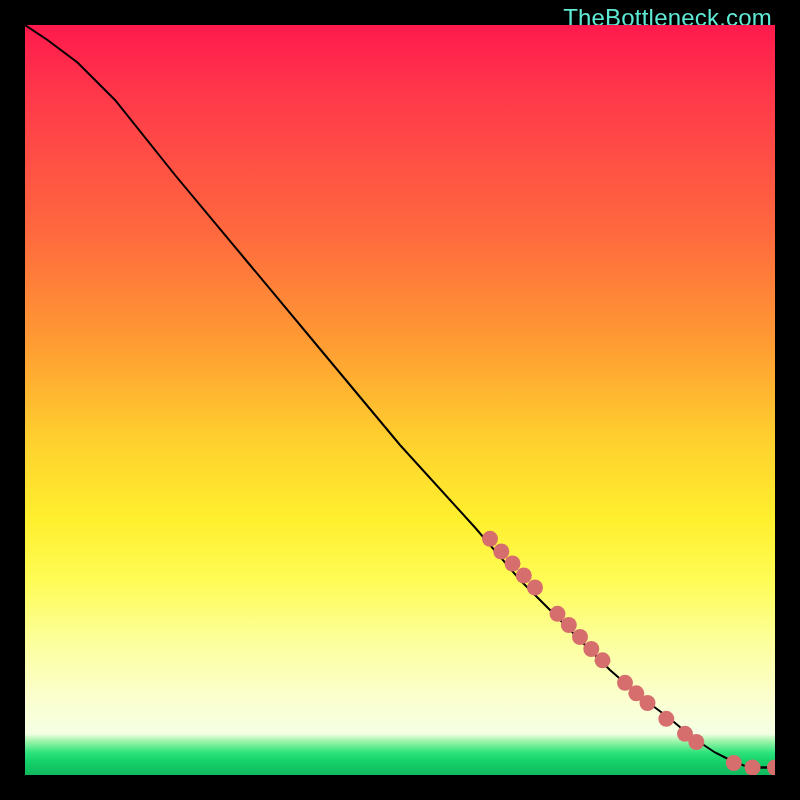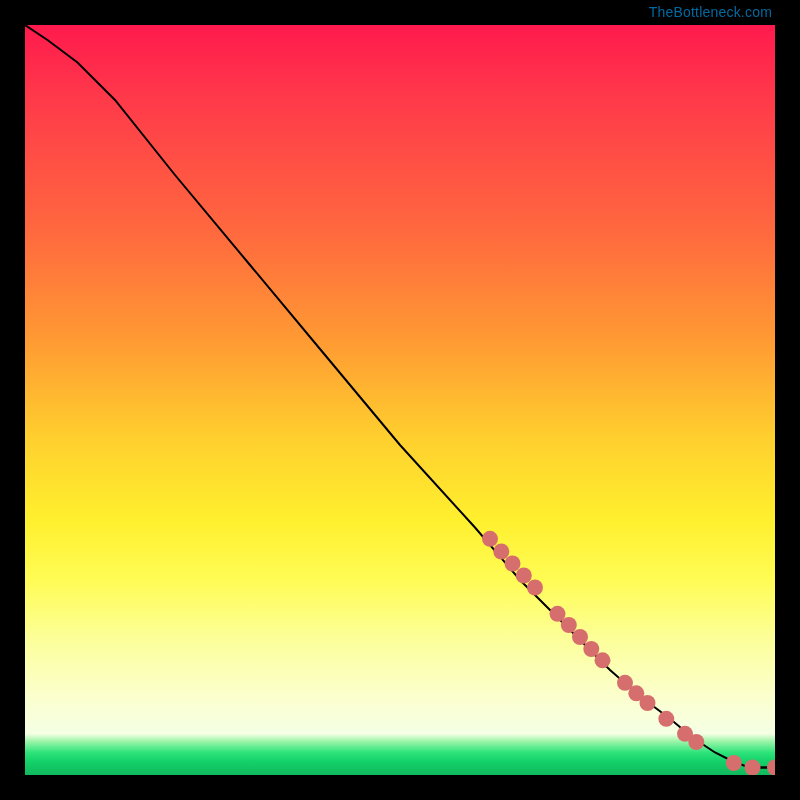--- a/index.html
+++ b/index.html
@@ -47,22 +47,22 @@
     left: 0;
     top: 0;
     width: 750px;
     height: 750px;
     pointer-events: none;
   }
   .watermark {
     position: absolute;
     top: 4px;
     right: 28px;
-    color: #0369a1;
-    font-size: 14px;
+    color: #5eead4;
+    font-size: 24px;
     font-weight: 500;
     letter-spacing: 0.2px;
   }
 </style>
 </head>
 <body>
 
 <div class="stage">
 
   <div class="watermark">TheBottleneck.com</div>

